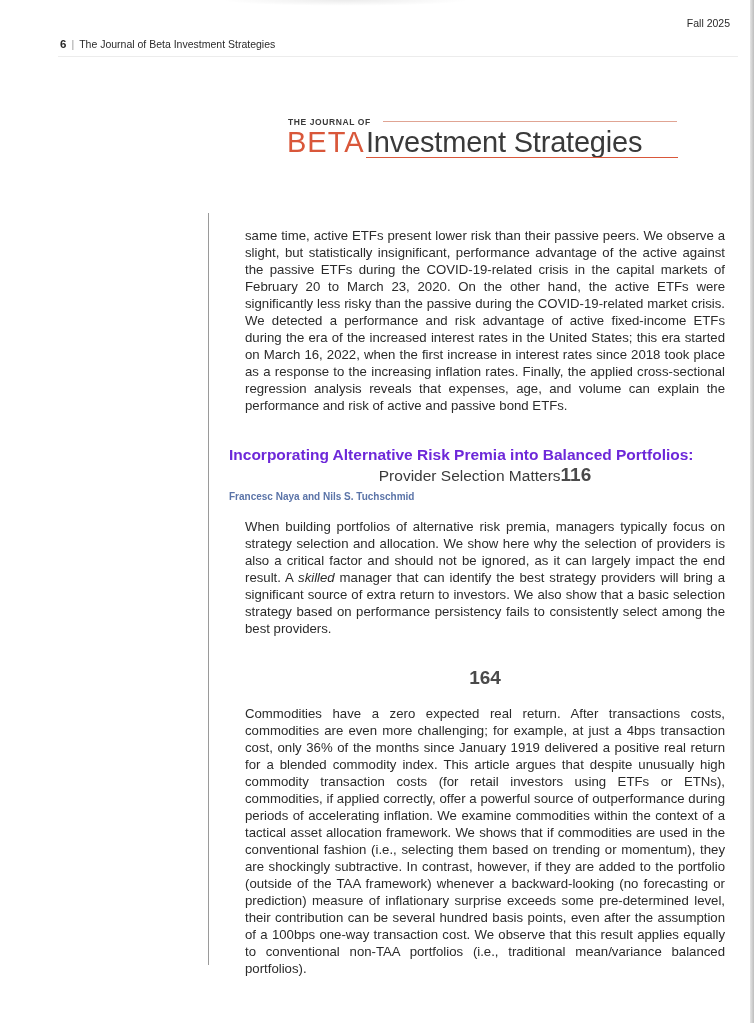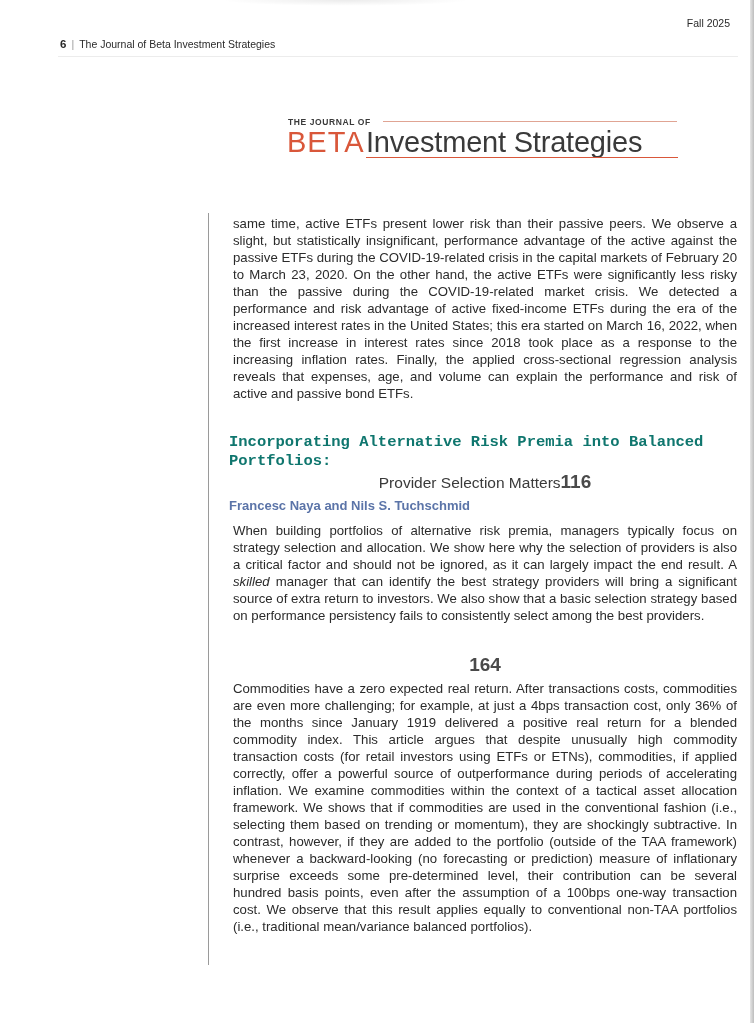--- a/index.html
+++ b/index.html
@@ -128,49 +128,48 @@
       position: absolute;
       left: 229px;
       top: 211px;
       width: 512px;
     }
     .para {
       font-size: 13.2px;
       line-height: 17px;
       text-align: justify;
       color: #2b2b2b;
-      margin: 4px;
+      margin: 16px;
     }
     .article {
       margin-top: 32px;
     }
     .title-row {
       display: flex;
       justify-content: center;
       align-items: baseline;
     }
     .title {
       font-size: 15.5px;
       font-weight: bold;
-      color: #0f766e;
+      color: #6d28d9;
       line-height: 19px;
-      font-family: Liberation Mono, monospace;
     }
     .subtitle {
       font-size: 15.5px;
       color: #3a3a3a;
       line-height: 19px;
     }
     .pageref {
       font-size: 19px;
       font-weight: bold;
       color: #4a4a4a;
     }
     .authors {
-      font-size: 13px;
+      font-size: 10px;
       font-weight: bold;
       color: #5b74a8;
       margin-top: 5px;
       margin-bottom: 9px;
     }
     .article-1 { margin-top: 31px; }
     .article-2 { margin-top: 30px; }
   </style>
 </head>
 <body>

